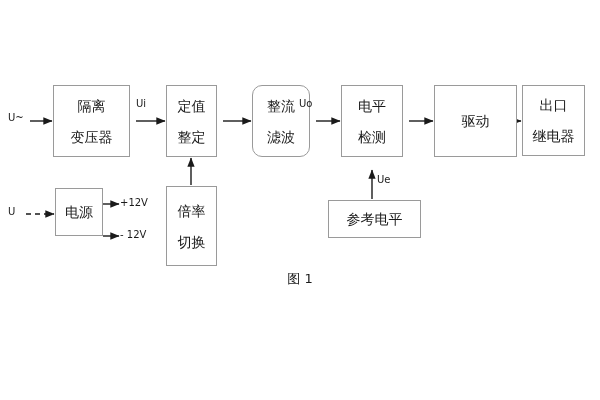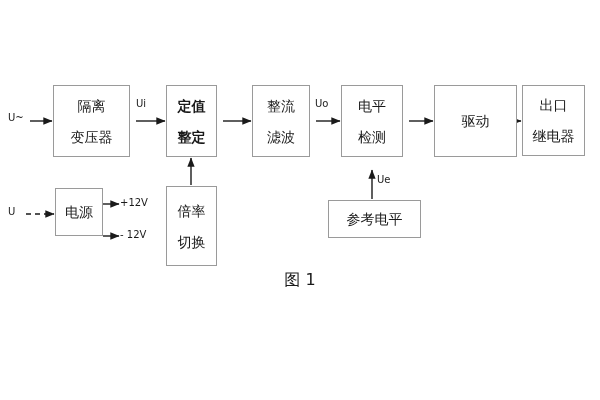--- a/index.html
+++ b/index.html
@@ -43,21 +43,21 @@
     font-size: 10px;
     white-space: nowrap;
     line-height: 1;
   }
   .lbl.sig {
     font-family: "DejaVu Sans", "Liberation Sans", sans-serif;
   }
   .caption {
     position: absolute;
     color: #1a1a1a;
-    font-size: 16px;
+    font-size: 13px;
     white-space: nowrap;
   }
   svg.wires {
     position: absolute;
     left: 0;
     top: 0;
     width: 600px;
     height: 400px;
     pointer-events: none;
   }
@@ -86,25 +86,25 @@
         <line x1="191" y1="185" x2="191" y2="158" stroke="#1a1a1a" stroke-width="1.4" marker-end="url(#ah)"></line>
         <line x1="372" y1="199" x2="372" y2="170" stroke="#1a1a1a" stroke-width="1.4" marker-end="url(#ah)"></line>
       </g>
   </svg>
 
   <div id="block-layer">
       <div class="box two" style="left: 53px; top: 85px; width: 77px; height: 72px; border-color: rgb(154, 154, 154);">
         <span class="ln">隔离</span>
         <span class="ln">变压器</span>
       </div>
-      <div class="box two" style="left: 166px; top: 85px; width: 51px; height: 72px; border-color: rgb(154, 154, 154); font-weight: bold;">
+      <div class="box two" style="left: 166px; top: 85px; width: 51px; height: 72px; border-color: rgb(154, 154, 154);">
         <span class="ln">定值</span>
         <span class="ln">整定</span>
       </div>
-      <div class="box two" style="left: 252px; top: 85px; width: 58px; height: 72px; border-color: rgb(154, 154, 154);">
+      <div class="box two" style="left: 252px; top: 85px; width: 58px; height: 72px; border-color: rgb(154, 154, 154); border-radius: 10px;">
         <span class="ln">整流</span>
         <span class="ln">滤波</span>
       </div>
       <div class="box two" style="left: 341px; top: 85px; width: 62px; height: 72px; border-color: rgb(154, 154, 154);">
         <span class="ln">电平</span>
         <span class="ln">检测</span>
       </div>
       <div class="box" style="left: 434px; top: 85px; width: 83px; height: 72px; border-color: rgb(154, 154, 154);">
         <span class="ln">驱动</span>
       </div>
@@ -119,21 +119,21 @@
         <span class="ln">倍率</span>
         <span class="ln">切换</span>
       </div>
       <div class="box" style="left: 328px; top: 200px; width: 93px; height: 38px; border-color: rgb(154, 154, 154);">
         <span class="ln">参考电平</span>
       </div>
     </div>
   <div id="label-layer">
       <span class="lbl sig" style="left: 8px; top: 113px;">U~</span>
       <span class="lbl sig" style="left: 136px; top: 99px;">Ui</span>
-      <span class="lbl sig" style="left: 315px; top: 99px;">Uo</span>
+      <span class="lbl sig" style="left: 299px; top: 99px;">Uo</span>
       <span class="lbl sig" style="left: 377px; top: 175px;">Ue</span>
       <span class="lbl sig" style="left: 8px; top: 207px;">U</span>
       <span class="lbl sig" style="left: 120px; top: 198px;">+12V</span>
       <span class="lbl sig" style="left: 120px; top: 230px;">- 12V</span>
     </div>
 
   <div class="caption" style="left: 300px; top: 270px; transform: translateX(-50%);">图 1</div>
 </div>
 
 </body></html>

